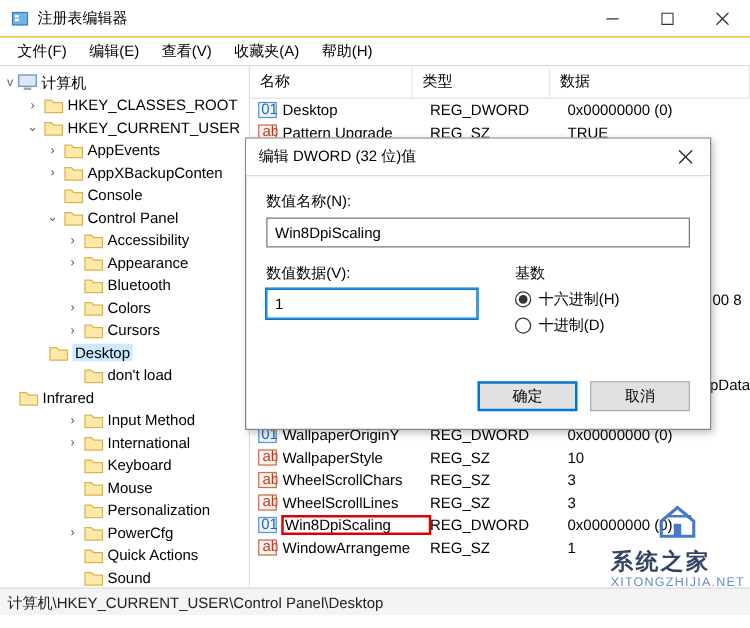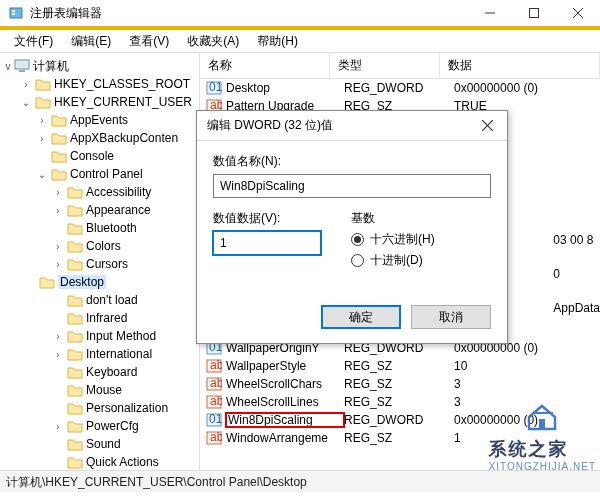--- a/index.html
+++ b/index.html
@@ -1,17 +1,17 @@
 <!DOCTYPE html>
 <html><head>
 <meta charset="utf-8">
 <style>
 * { box-sizing: border-box; margin: 0; padding: 0; font-family: "Microsoft YaHei", "Segoe UI", sans-serif; font-size: 12px; }
 body { background: #fff; width: 600px; height: 502px; overflow: hidden; position: relative; }
-.titlebar { height: 30px; display: flex; align-items: center; padding-left: 8px; background: #fff; border-bottom: 4px solid #eab308; }
+.titlebar { height: 30px; display: flex; align-items: center; padding-left: 8px; background: #fff; border-bottom: 1px solid #eab308; }
 .titlebar .icon { width: 16px; height: 16px; margin-right: 6px; }
 .titlebar .spacer { flex: 1; }
 .winbtn { width: 44px; height: 30px; display: flex; align-items: center; justify-content: center; color: #333; }
 .menubar { height: 22px; display: flex; align-items: center; padding-left: 6px; gap: 2px; }
 .menubar span { padding: 2px 8px; }
 .content { display: flex; height: 418px; border-top: 1px solid #ddd; }
 .treepane { width: 200px; border-right: 1px solid #e0e0e0; overflow: hidden; position: relative; }
 .tree { padding: 4px 0; }
 .tree-row { display: flex; align-items: center; height: 18px; white-space: nowrap; }
 .tree-row .exp { width: 12px; text-align: center; color: #5a5a5a; font-size: 10px; }
@@ -23,21 +23,21 @@
 .col-n { width: 130px; } .col-t { width: 110px; } .col-d { flex: 1; }
 .row { display: flex; align-items: center; height: 18px; }
 .row .rico { width: 16px; height: 16px; margin: 0 4px 0 6px; flex-shrink: 0; }
 .row .n { width: 118px; overflow: hidden; text-overflow: ellipsis; white-space: nowrap; }
 .row .t { width: 110px; }
 .row .d { flex: 1; white-space: nowrap; }
 .row.hilite .n { outline: 2px solid #d00; outline-offset: -1px; padding: 0 2px; }
 .statusbar { height: 22px; border-top: 1px solid #ddd; padding: 3px 6px; color: #222; background: #f4f4f4; }
 
 
-.dialog { position: absolute; left: 196px; top: 110px; width: 312px; background: #fff; border: 1px solid #888; box-shadow: 2px 2px 6px rgba(0,0,0,.25); z-index: 10; }
+.dialog { position: absolute; left: 196px; top: 110px; width: 373px; background: #fff; border: 1px solid #888; box-shadow: 2px 2px 6px rgba(0,0,0,.25); z-index: 10; }
 .dialog .dtitle { height: 30px; background: #fff; display: flex; align-items: center; padding-left: 10px; border-bottom: 1px solid #ddd; }
 .dialog .dtitle .spacer { flex: 1; }
 .dclose { width: 40px; height: 30px; display: flex; align-items: center; justify-content: center; }
 .dbody { padding: 12px 16px 14px; }
 .fieldlabel { margin-bottom: 4px; }
 .textinput { width: 100%; height: 24px; border: 1px solid #7a7a7a; padding: 2px 6px; font-size: 12px; }
 .textinput.focus { border: 1px solid #0078d7; outline: 1px solid #0078d7; }
 .baserow { display: flex; margin-top: 12px; gap: 30px; }
 .basecol-l { flex: 1; }
 .basecol-r { width: 140px; }
@@ -217,21 +217,21 @@
         </div>
         <div class="tree-row" style="padding-left: 52px;">
           <span class="exp"></span>
           <span class="folder">
             <svg width="16" height="14">
               <path d="M1 3 L6 3 L8 5 L15 5 L15 13 L1 13 Z" fill="#ffe9a8" stroke="#d9b44a"></path>
             </svg>
           </span>
           <span class="label">don't load</span>
         </div>
-        <div class="tree-row" style="padding-left: 52px;">
+        <div class="tree-row" style="">
           <span class="exp"></span>
           <span class="folder">
             <svg width="16" height="14">
               <path d="M1 3 L6 3 L8 5 L15 5 L15 13 L1 13 Z" fill="#ffe9a8" stroke="#d9b44a"></path>
             </svg>
           </span>
           <span class="label">Infrared</span>
         </div>
         <div class="tree-row" style="padding-left: 52px;">
           <span class="exp">›</span>
@@ -287,30 +287,30 @@
           </span>
           <span class="label">PowerCfg</span>
         </div>
         <div class="tree-row" style="padding-left: 52px;">
           <span class="exp"></span>
           <span class="folder">
             <svg width="16" height="14">
               <path d="M1 3 L6 3 L8 5 L15 5 L15 13 L1 13 Z" fill="#ffe9a8" stroke="#d9b44a"></path>
             </svg>
           </span>
+          <span class="label">Quick Actions</span>
+        </div>
+        <div class="tree-row" style="padding-left: 52px;">
+          <span class="exp"></span>
+          <span class="folder">
+            <svg width="16" height="14">
+              <path d="M1 3 L6 3 L8 5 L15 5 L15 13 L1 13 Z" fill="#ffe9a8" stroke="#d9b44a"></path>
+            </svg>
+          </span>
           <span class="label">Sound</span>
-        </div>
-        <div class="tree-row" style="padding-left: 52px;">
-          <span class="exp"></span>
-          <span class="folder">
-            <svg width="16" height="14">
-              <path d="M1 3 L6 3 L8 5 L15 5 L15 13 L1 13 Z" fill="#ffe9a8" stroke="#d9b44a"></path>
-            </svg>
-          </span>
-          <span class="label">Quick Actions</span>
         </div>
       </div>
   </div>
 
   <div class="listpane">
     <div class="listhead">
       <div class="col-n">名称</div>
       <div class="col-t">类型</div>
       <div class="col-d">数据</div>
     </div>

